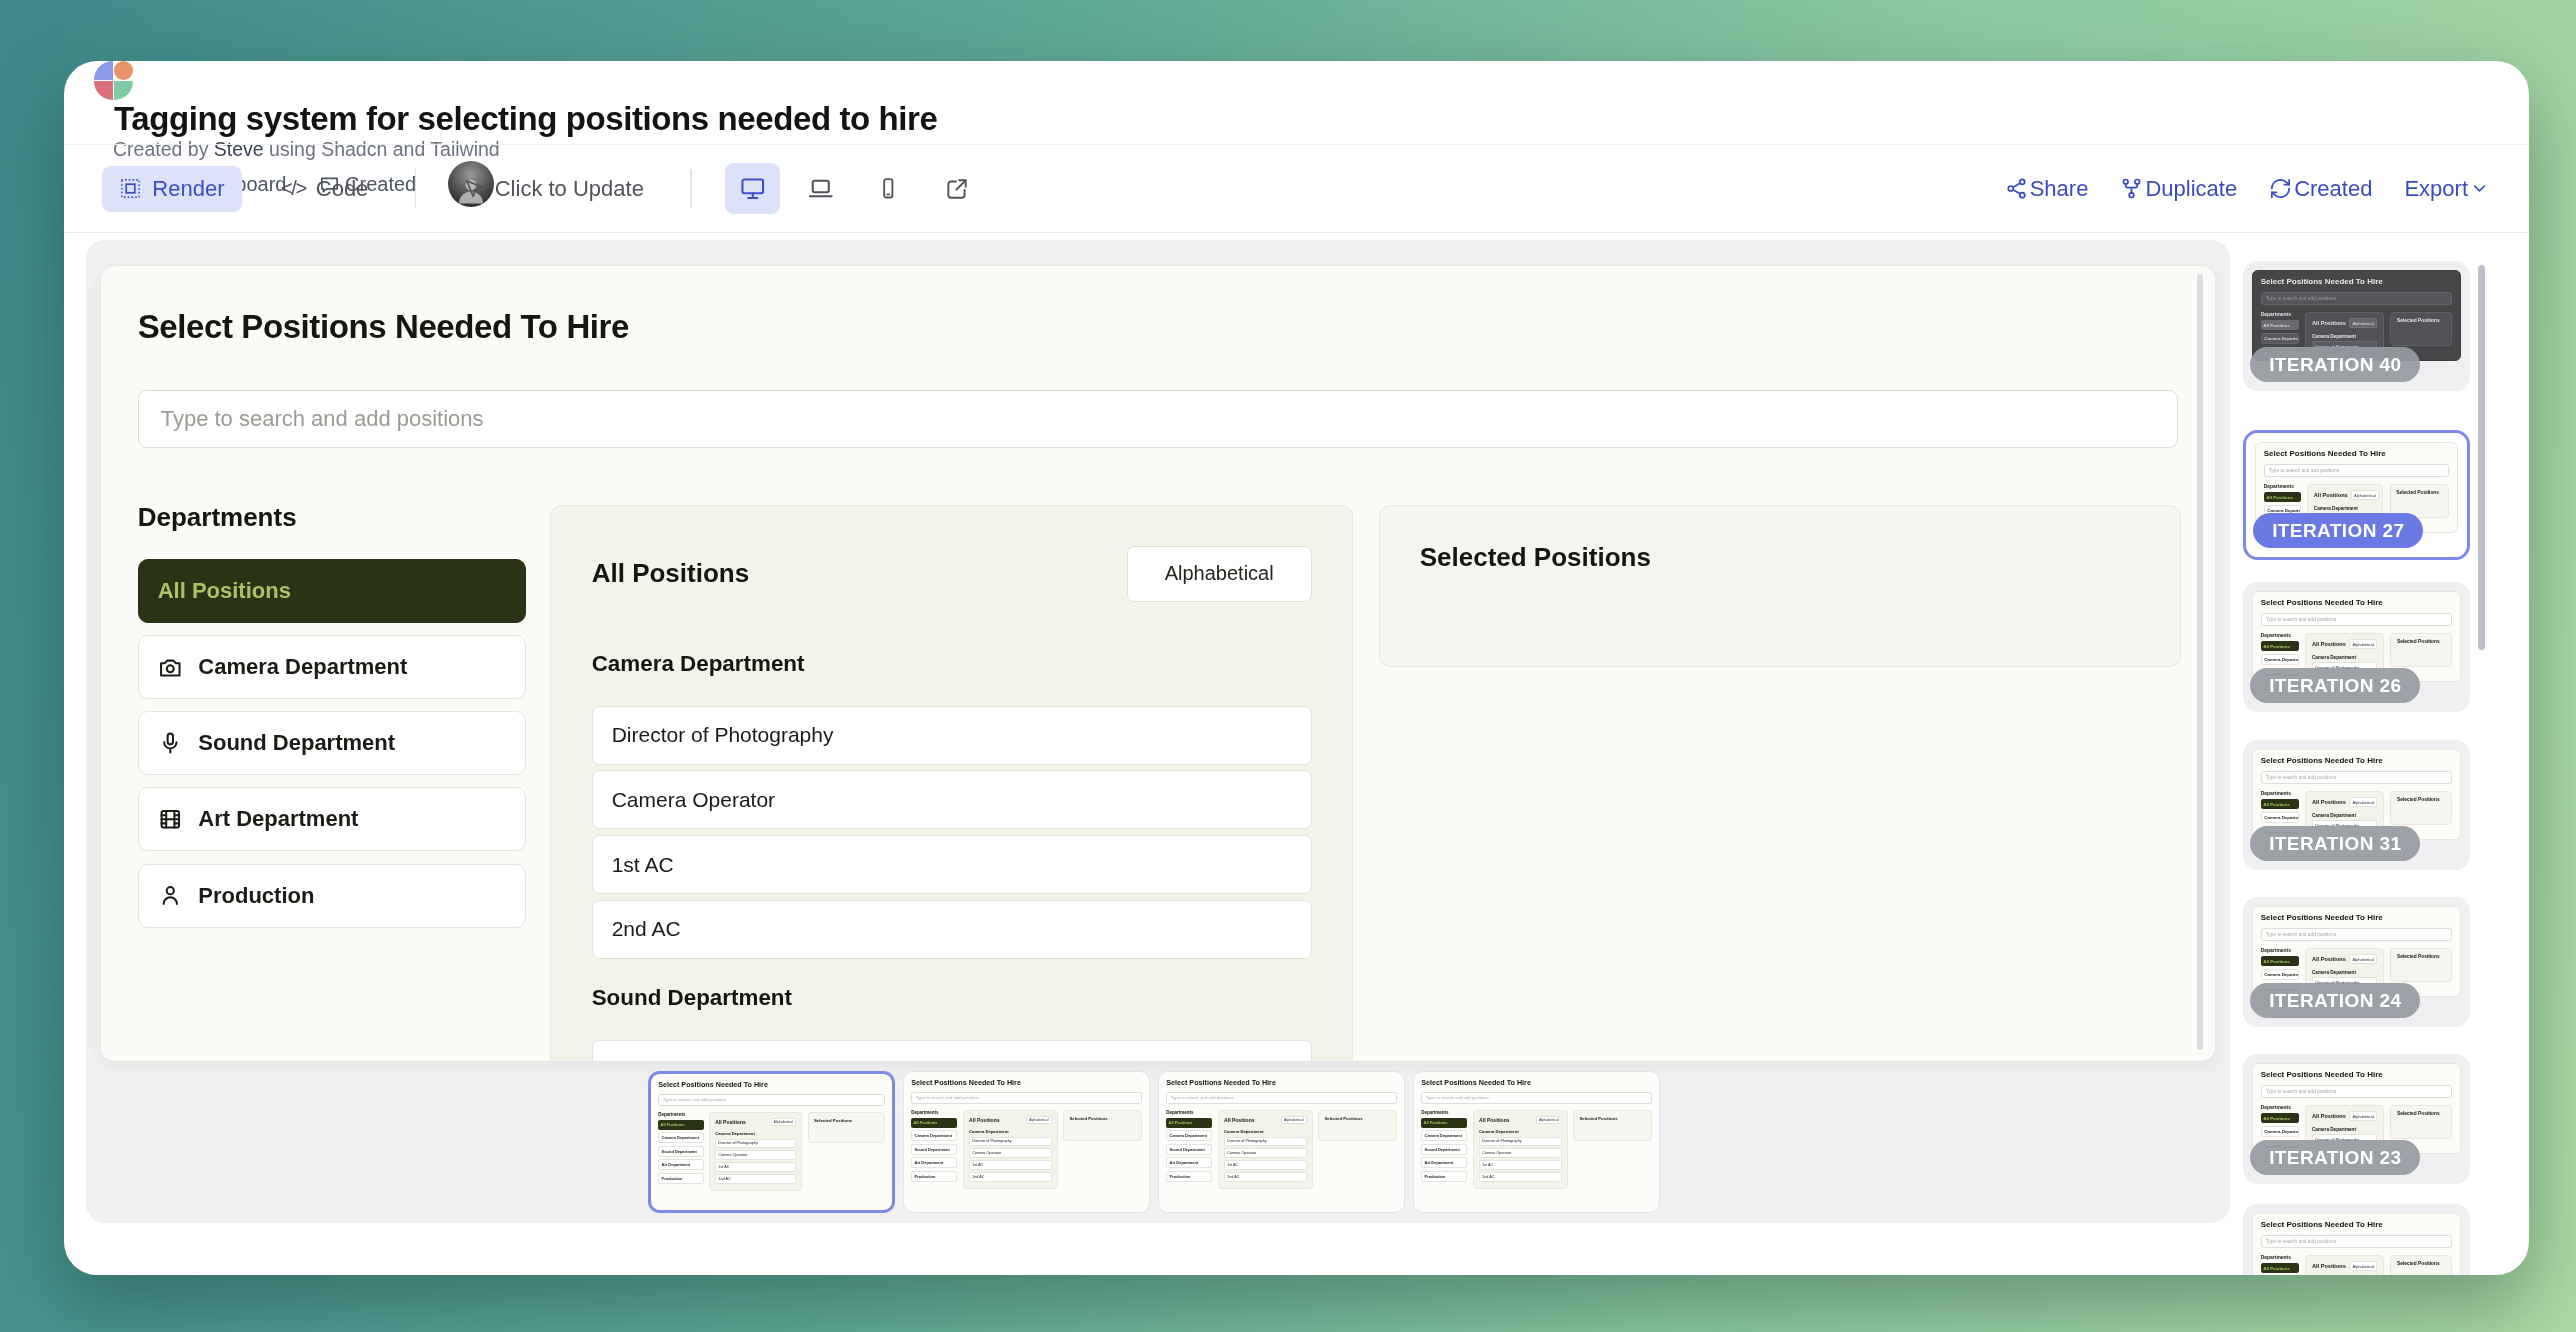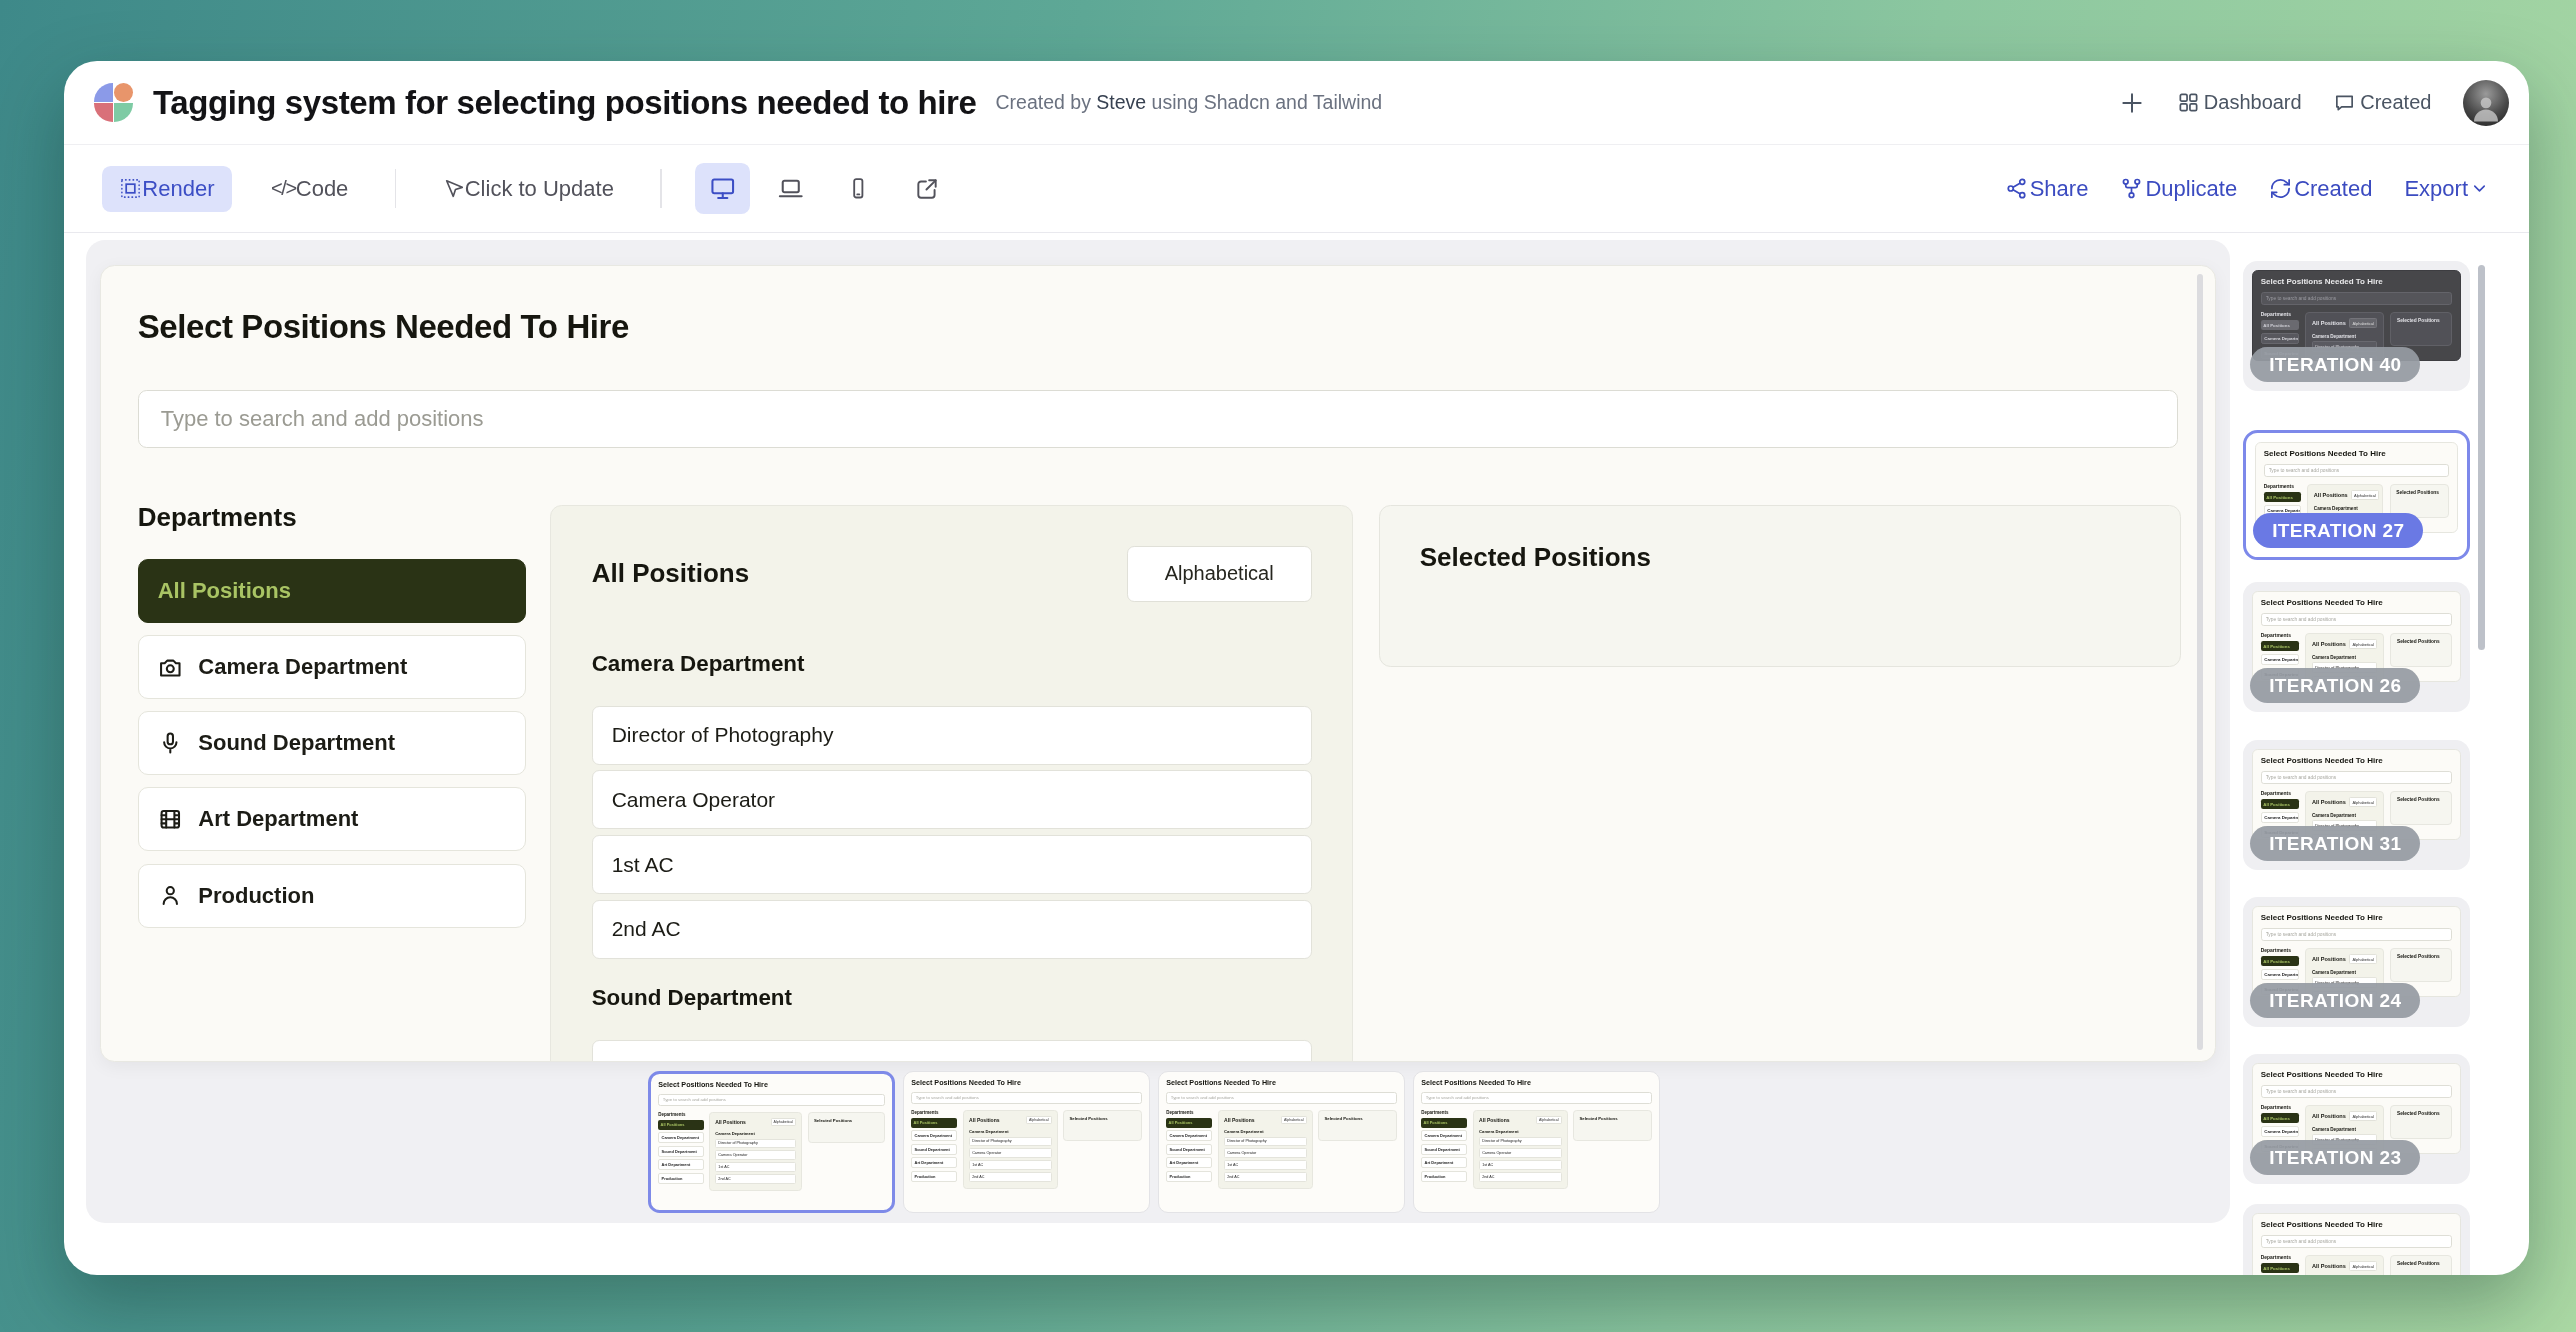--- a/index.html
+++ b/index.html
@@ -9,21 +9,21 @@
     background:linear-gradient(102deg,#3e8989 0%,#5ea896 38%,#8cc7a0 68%,#abd9a4 100%);
     position:relative; color:#18181b;
   }
   .window {
     position:absolute; left:64px; top:61px; width:2465px; height:1214px;
     background:#ffffff; border-radius:33px; overflow:hidden;
     box-shadow:0 29px 72px rgba(10,40,35,.35);
   }
   
   .hdr { position:absolute; left:0; top:0; width:100%; height:83px;
-         display:flex; align-items:center; padding:0 20px 0 30px; }
+         display:flex; align-items:flex-start; padding:0 32px 0 30px;flex-direction:column; }
   .logo { width:39px; height:39px; display:grid; grid-template-columns:1fr 1fr; grid-template-rows:1fr 1fr; gap:1.4px; flex:0 0 auto; }
   .logo i { display:block; }
   .logo .q1 { background:#8b9ae8; border-radius:100% 0 0 0; }
   .logo .q2 { background:#e8956b; border-radius:50%; }
   .logo .q3 { background:#d97079; border-radius:0 0 0 100%; }
   .logo .q4 { background:#7ecba4; border-radius:0 0 100% 0; }
   .hdr-title { font-size:33px; font-weight:800; letter-spacing:-0.4px; color:#131316; margin-left:20px; white-space:nowrap; }
   .byline { margin-left:19px; font-size:19.5px; color:#6b7280; white-space:nowrap; }
   .byline b { color:#374151; font-weight:400; }
   .hdr-spacer { flex:1; }
@@ -31,21 +31,21 @@
   .hdr-btn { display:flex; align-items:center; gap:4px; padding:7.2px 10px; border-radius:7.2px; cursor:pointer; white-space:nowrap; }
   .avatar { width:46px; height:46px; border-radius:50%; margin-left:10px;
             background:radial-gradient(circle at 50% 30%, #9a9a9a 0%, #4a4a4a 55%, #1d1d1d 100%);
             position:relative; overflow:hidden; flex:0 0 auto; }
   .avatar svg { position:absolute; left:50%; top:56%; transform:translate(-50%,-40%); opacity:.8; }
   
   .tbar { position:absolute; left:0; top:83px; width:100%; height:89px;
           border-top:1.4px solid #efeff2; border-bottom:1.4px solid #e9e9ee;
           display:flex; align-items:center; padding:0 40px 0 38px; }
   .tb-left { display:flex; align-items:center; gap:22px; }
-  .tb-btn { display:flex; align-items:center; gap:0; font-size:22px; color:#52525b;
+  .tb-btn { display:flex; align-items:center; gap:10px; font-size:22px; color:#52525b;
             padding:10px 17.3px; border-radius:8.7px; cursor:pointer; white-space:nowrap; }
   .tb-btn.active { background:#dde2fb; color:#3c4ec5; }
   .tb-div { width:1.4px; height:39px; background:#e4e4e8; margin:0 7.2px; }
   .code-glyph { font-size:20px; font-weight:500; letter-spacing:-1.4px; }
   .dev-group { display:flex; align-items:center; gap:13px; margin-left:4.3px; }
   .dev-btn { width:55px; height:51px; display:flex; align-items:center; justify-content:center;
              border-radius:8.7px; color:#52525b; cursor:pointer; }
   .dev-btn.active { background:#dde2fb; color:#3c4ec5; }
   .tb-right { display:flex; align-items:center; gap:32px; }
   .tb-link { display:flex; align-items:center; gap:2px; font-size:22px; color:#3b4bc0; cursor:pointer; white-space:nowrap; }

